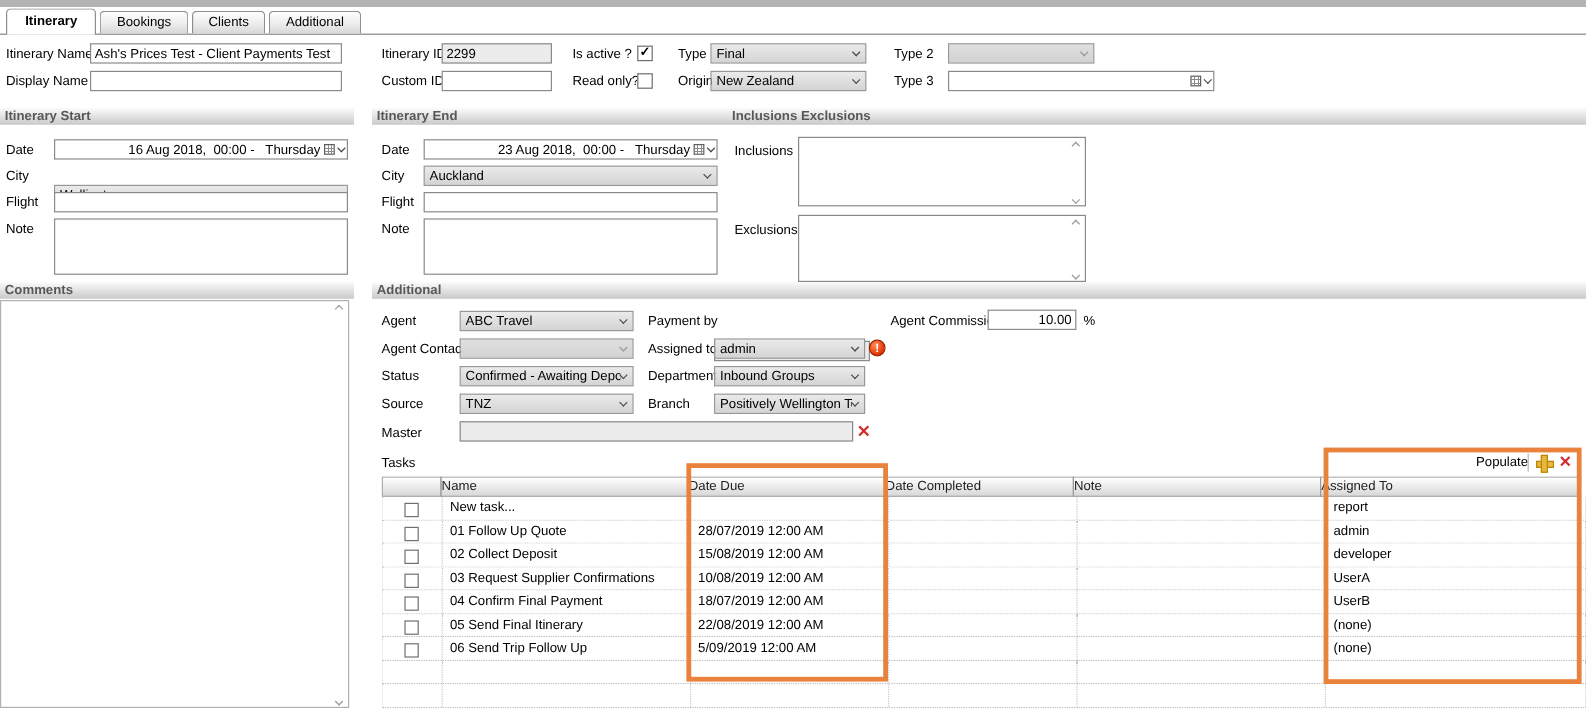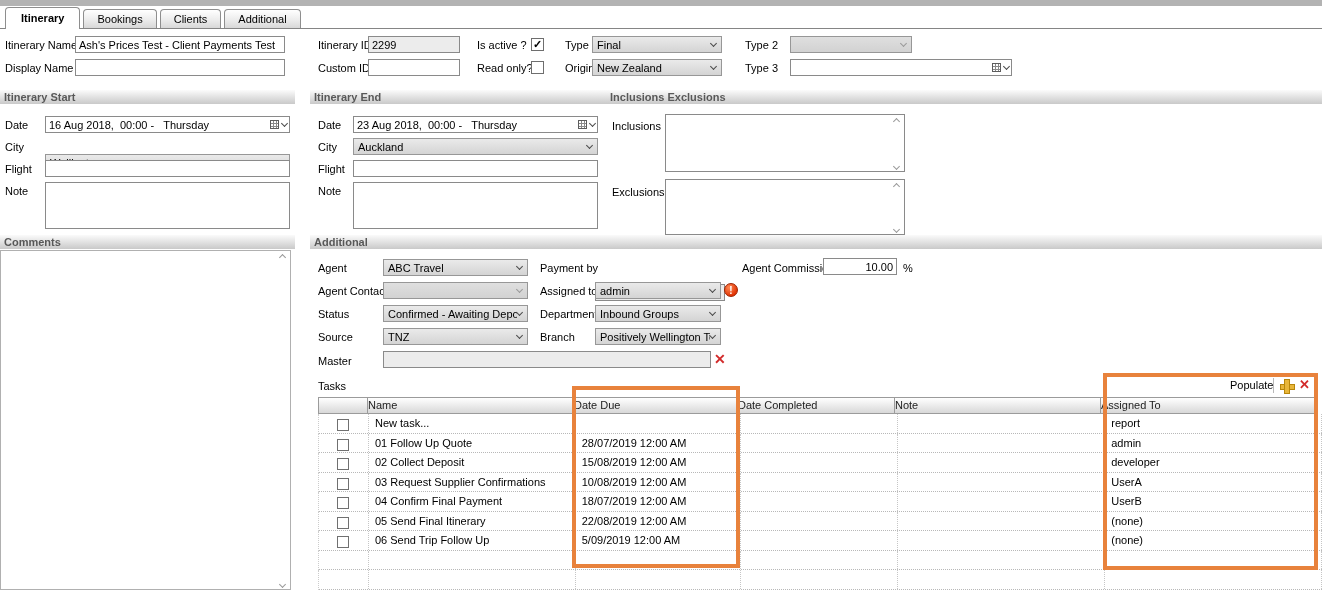--- a/index.html
+++ b/index.html
@@ -19,21 +19,21 @@
   .tb.ro { background:#ececec; }
   .tb.num { text-align:right; }
   .checkbox { position:absolute; width:13px; height:13px; border:1px solid #6e6e6e; background:#fff; font-size:11px; line-height:11px; text-align:center; font-weight:bold; }
   .combo { position:absolute; height:17px; border:1px solid #979797; background:linear-gradient(#eaeaea,#d4d4d4); display:flex; align-items:center; padding:0 5px 0 4px; }
   .combo.disabled { background:linear-gradient(#dfdfdf,#d2d2d2); }
   .combo-val { flex:1; white-space:nowrap; overflow:hidden; }
   .chev { width:5px; height:5px; border-right:1px solid #4a4a4a; border-bottom:1px solid #4a4a4a; transform:rotate(45deg); display:inline-block; margin-top:-2px; flex:none; }
   .chev.gray { border-color:#9a9a9a; }
   .chev.up { transform:rotate(225deg); margin-top:2px; }
   .datebox { position:absolute; height:17px; border:1px solid #8a8a8a; background:#fff; display:flex; align-items:center; }
-  .dval { flex:1; padding-left:3px; white-space:pre; overflow:hidden; }
+  .dval { flex:1; padding-left:3px; white-space:pre; overflow:hidden;text-align:right; }
   .dd-btn { width:22px; height:100%; display:flex; align-items:center; justify-content:center; gap:3px; flex:none; }
   .grid-ico { width:9px; height:9px; border:1px solid #5d5d5d; display:inline-block; background-image:
       linear-gradient(to right, transparent 2px, #8a8a8a 2px, #8a8a8a 3px, transparent 3px, transparent 5px, #8a8a8a 5px, #8a8a8a 6px, transparent 6px),
       linear-gradient(to bottom, transparent 2px, #8a8a8a 2px, #8a8a8a 3px, transparent 3px, transparent 5px, #8a8a8a 5px, #8a8a8a 6px, transparent 6px); }
   .tarea { position:absolute; border:1px solid #8a8a8a; background:#fff; }
   .bigbox { position:absolute; border:1px solid #b0b0b0; background:#fff; }
   .vscroll { position:absolute; right:2px; top:2px; bottom:2px; width:12px; display:flex; flex-direction:column; justify-content:space-between; align-items:center; }
   .secbar { position:absolute; height:14px; background:linear-gradient(#fbfbfb,#c9c9c9); font-weight:bold; font-size:11px; color:#585858; line-height:14px; padding-left:4px; }
 
   

